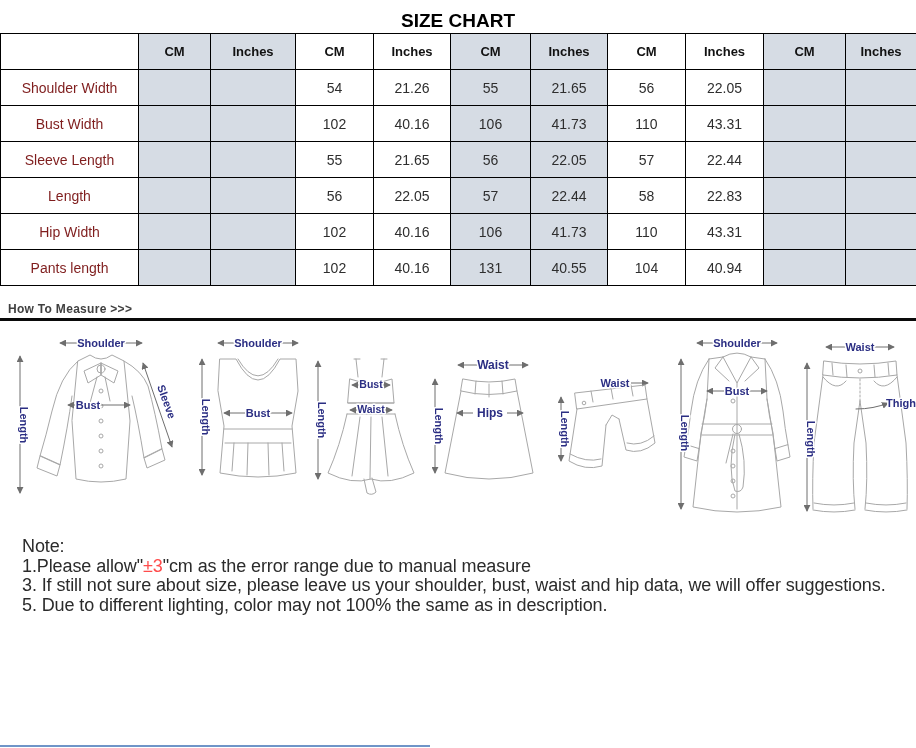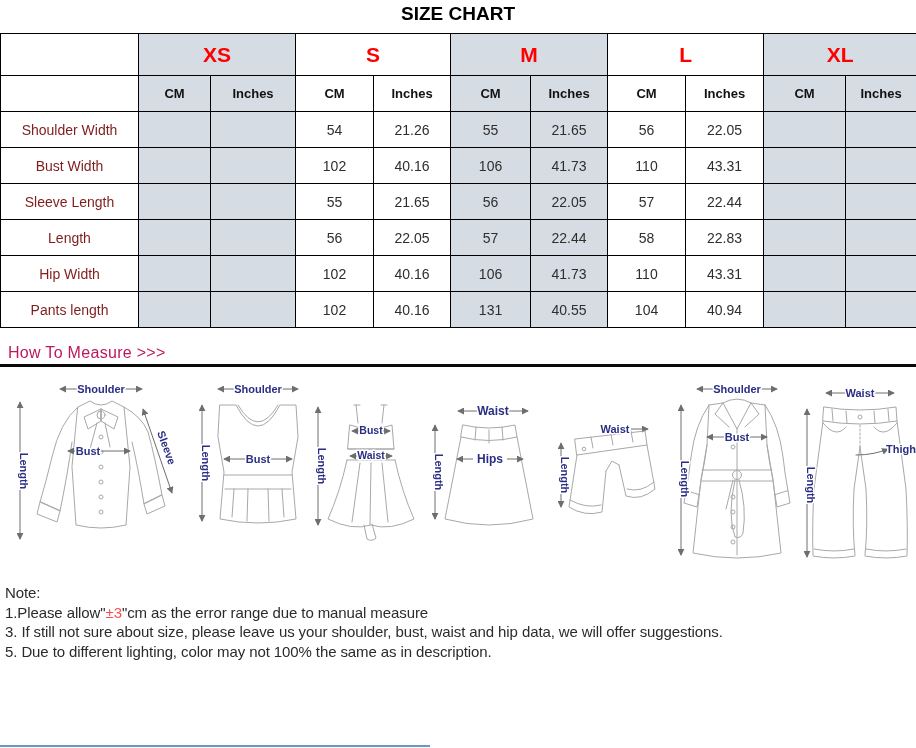--- a/index.html
+++ b/index.html
@@ -1,43 +1,43 @@
 <!DOCTYPE html>
 <html><head>
 <meta charset="utf-8">
 <style>
   * { box-sizing: border-box; margin: 0; padding: 0; }
   html,body { width:916px; height:748px; background:#fff; overflow:hidden; position:relative;
               font-family:"Liberation Sans", sans-serif; }
-  .title { text-align:center; font-weight:bold; font-size:19px; color:#000; padding-top:3px; height:33px; }
+  .title { text-align:center; font-weight:bold; font-size:19px; color:#000; padding-top:10px; height:33px; }
   table.size { border-collapse:collapse; table-layout:fixed; width:916px; }
   table.size td { border:1px solid #000; text-align:center; vertical-align:middle; overflow:hidden; }
   tr.size-row td { height:42px; }
   tr.unit-row td { height:36px; }
   tr.body-row td { height:36px; }
   td.sz { color:#ff0000; font-weight:bold; font-size:21px; }
   td.un { font-weight:bold; font-size:13px; color:#111; }
   td.rl { font-size:14px; color:#7f1d1d; }
   td.v  { font-size:14px; color:#2e2e2e; }
   td.sh { background:#d6dce4; }
-  .measure-head { margin:16px 0 2px 0; padding-left:8px; font-size:16px; font-weight:normal; color:#be185d; letter-spacing:.3px; }
+  .measure-head { margin:16px 0 2px 0; padding-left:8px; font-size:12px; font-weight:bold; color:#404040; letter-spacing:.3px; }
   .divider { height:3px; background:#0a0a0a; width:916px; }
   svg.figs { display:block; }
   .g { fill:none; stroke:#a8a8a8; stroke-width:1; stroke-linejoin:round; stroke-linecap:round; }
   .arrow, .arrow-e, .arrow-s { stroke:#6e6e6e; stroke-width:1; fill:none; }
   .arrow   { marker-start:url(#arr); marker-end:url(#arr); }
   .arrow-e { marker-end:url(#arr); }
   .arrow-s { marker-start:url(#arr); }
   .btn { fill:none; stroke:#a8a8a8; stroke-width:1; }
   .dash { stroke-dasharray:2,2; }
   text.mlabel { font-family:"Liberation Sans",sans-serif; font-size:11px; font-weight:bold; fill:#2b2e83;
                 text-anchor:middle; stroke:#fff; stroke-width:3; paint-order:stroke; stroke-linejoin:round; }
   text.big { font-size:12px; }
   text.sm { font-size:10.5px; }
-  .notes { padding:8px 0 0 5px; font-size:15px; line-height:19.5px; color:#2b2b2b; letter-spacing:-0.1px; }
+  .notes { padding:8px 0 0 22px; font-size:18px; line-height:19.5px; color:#2b2b2b; letter-spacing:-0.1px; }
   .notes .red { color:#ff4c4c; }
   .bottom-line { position:absolute; left:0; top:745px; width:430px; height:2px; background:#6f95c8; }
 </style>
 </head>
 <body>
 
 <div class="title">SIZE CHART</div>
 
 <table class="size">
   <colgroup>
@@ -47,28 +47,20 @@
       <col style="width:78px">
       <col style="width:77px">
     <col style="width:80px">
       <col style="width:77px">
       <col style="width:78px">
       <col style="width:78px">
       <col style="width:82px">
       <col style="width:71px">
   </colgroup>
   <tbody>
-      <tr class="size-row">
-    <td class="rl"></td>
-    <td class="sz sh" colspan="2">XS</td>
-    <td class="sz" colspan="2">S</td>
-    <td class="sz sh" colspan="2">M</td>
-    <td class="sz" colspan="2">L</td>
-    <td class="sz sh" colspan="2">XL</td>
-  </tr>
   <tr class="unit-row">
     <td class="rl"></td>
     <td class="un sh">CM</td>
     <td class="un sh">Inches</td>
     <td class="un">CM</td>
     <td class="un">Inches</td>
     <td class="un sh">CM</td>
     <td class="un sh">Inches</td>
     <td class="un">CM</td>
     <td class="un">Inches</td>

